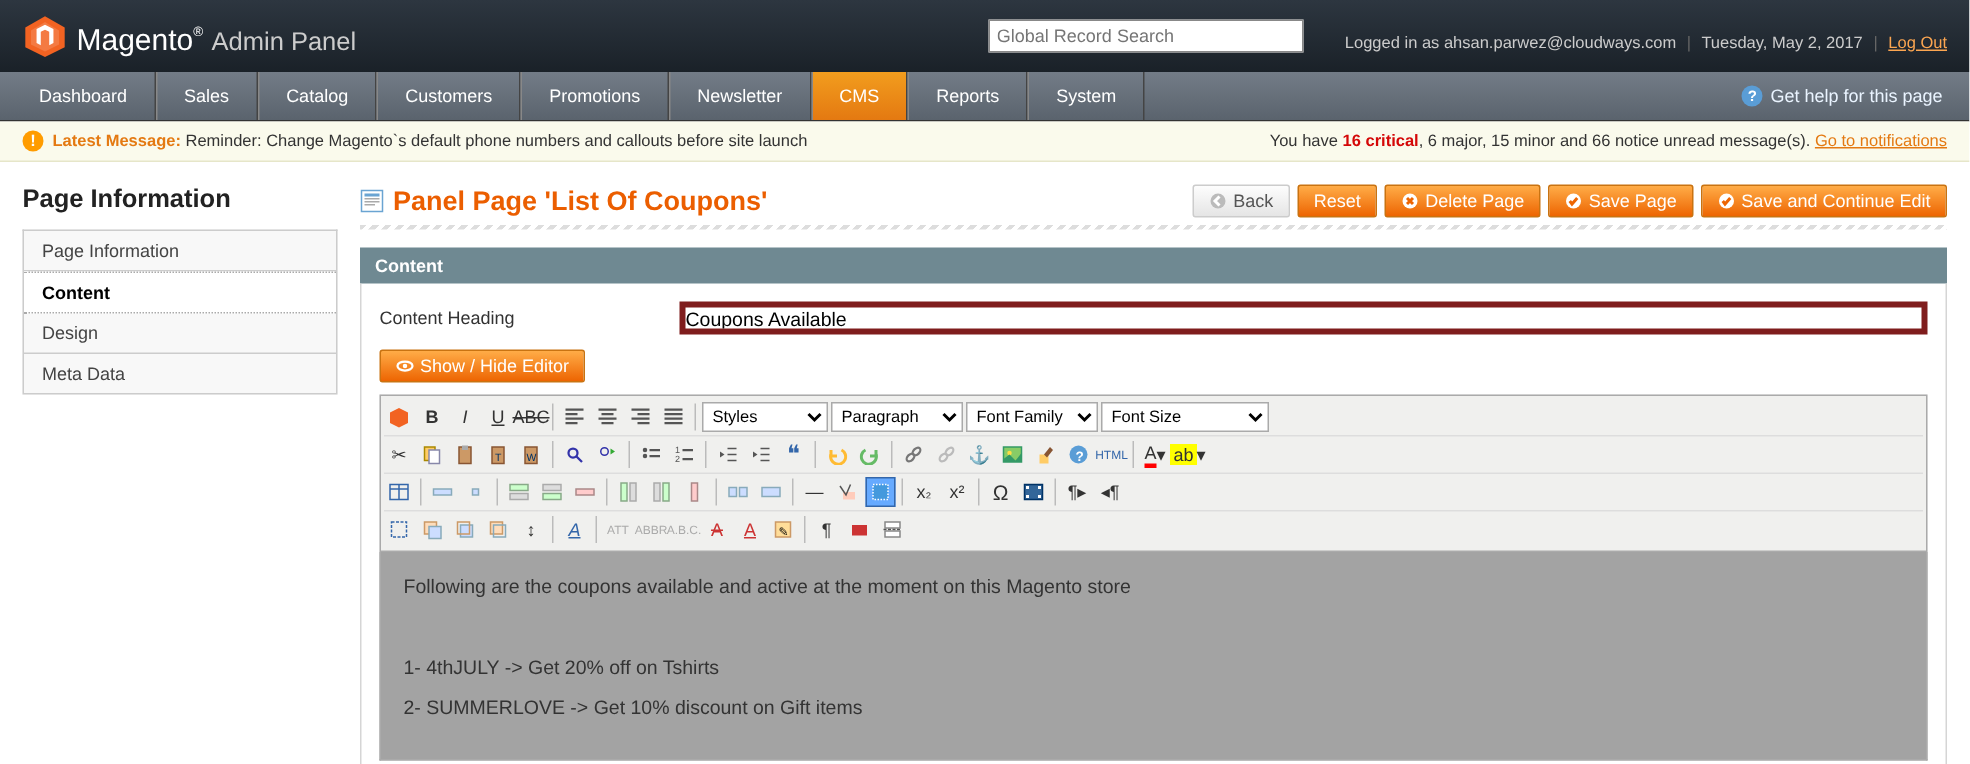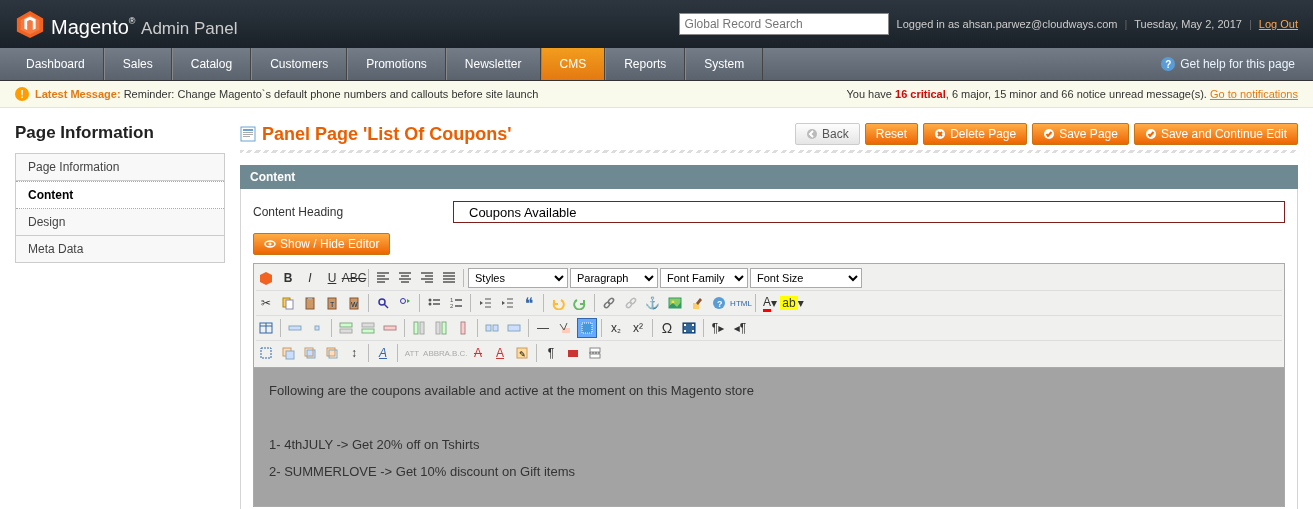--- a/index.html
+++ b/index.html
@@ -3,21 +3,21 @@
 <meta charset="utf-8">
 <style>
 *{box-sizing:border-box;margin:0;padding:0}
 body{font-family:Arial,Helvetica,sans-serif;font-size:12px;color:#333;background:#fff}
 .top-header{background:linear-gradient(to bottom,#2d3640 0%,#1a2128 100%);height:48px;display:flex;align-items:center;padding:0 15px;position:relative}
 .logo{display:flex;align-items:flex-end;gap:6px}
 .logo-icon{width:30px;height:30px}
 .logo-text{color:#fff;font-size:20px;font-weight:normal}
 .logo-text .tm{font-size:9px;vertical-align:top}
 .logo-text .admin{font-size:17px;color:#ccc}
-.header-right{margin-left:auto;display:flex;align-items:center;gap:8px}
+.header-right{margin-left:auto;display:flex;align-items:flex-end;gap:28px}
 .search-box{width:210px;height:22px;padding:2px 5px;font-size:12px;border:1px solid #888;background:#fff}
 .header-info{color:#ccc;font-size:11px}
 .header-info a{color:#fca651;}
 .sep{color:#666;margin:0 4px}
 .main-nav{background:linear-gradient(to bottom,#737c87 0%,#5a636d 100%);height:33px;display:flex;align-items:stretch;padding:0 8px;border-bottom:1px solid #333}
 .nav-item{color:#fff;padding:0 18px;display:flex;align-items:center;font-size:12px;cursor:pointer;border-left:1px solid #888;border-right:1px solid #444}
 .nav-item:first-child{border-left:none}
 .nav-item.active{background:linear-gradient(to bottom,#f29d1e 0%,#e47911 100%)}
 .nav-help{margin-left:auto;color:#eaf4ff;font-size:12px;display:flex;align-items:center;gap:5px;padding-right:10px}
 .help-icon{width:14px;height:14px;background:#5a9dd6;border-radius:50%;display:inline-flex;align-items:center;justify-content:center;color:#fff;font-size:10px;font-weight:bold}
@@ -40,21 +40,21 @@
 .page-title{color:#eb5e00;font-size:18px;font-weight:bold}
 .buttons{margin-left:auto;display:flex;gap:5px}
 .btn{padding:3px 10px;font-size:12px;color:#fff;border:1px solid #c97311;background:linear-gradient(to bottom,#ffac47 0%,#ed6502 100%);border-radius:2px;cursor:pointer;display:inline-flex;align-items:center;gap:4px}
 .btn.gray{background:linear-gradient(to bottom,#fdfdfd 0%,#e5e5e5 100%);border:1px solid #ccc;color:#555}
 .btn-icon{width:12px;height:12px;display:inline-block}
 .hr{height:3px;background:repeating-linear-gradient(135deg,#ddd,#ddd 3px,#fff 3px,#fff 6px);margin-bottom:12px}
 .section-head{background:#6f8992;color:#fff;padding:5px 10px;font-size:12px;font-weight:bold}
 .section-body{padding:12px;border:1px solid #d5d5d5;border-top:none}
 .field-row{display:flex;align-items:center;margin-bottom:10px}
 .field-label{width:200px;font-size:12px;color:#333}
-.field-input{flex:1;padding:3px 15px;font-size:13px;border:1px solid #7f1d1d;height:22px}
+.field-input{flex:1;padding:3px 0;font-size:13px;border:4px solid #7f1d1d;height:22px}
 .toggle-btn{margin-bottom:8px}
 .editor-toolbar{border:1px solid #aaa;background:#f0f0ee;padding:2px}
 .tool-row{display:flex;align-items:center;gap:2px;padding:2px 0;border-bottom:1px solid #ddd}
 .tool-row:last-child{border-bottom:none}
 .tool-btn{width:20px;height:20px;display:flex;align-items:center;justify-content:center;cursor:pointer;border:1px solid transparent;font-size:12px}
 .tool-sep{width:1px;height:18px;background:#bbb;margin:0 2px}
 .tool-select{height:20px;font-size:11px;border:1px solid #aaa;background:#fff;padding:0 2px}
 .editor-content{border:1px solid #aaa;border-top:none;padding:15px;font-size:13px;color:#333;min-height:120px;background:#a3a3a3}
 .editor-content p{margin-bottom:12px}
 svg{display:block}
@@ -210,21 +210,21 @@
               <svg width="14" height="14">
                 <path d="M1 2h12M5 5h8M1 8h12M5 11h8" stroke="#555" stroke-width="1.5"></path>
               </svg>
             </span>
           <span class="tool-btn">
               <svg width="14" height="14">
                 <path d="M1 2h12M1 5h12M1 8h12M1 11h12" stroke="#555" stroke-width="1.5"></path>
               </svg>
             </span>
           <span class="tool-sep"></span>
-          <select class="tool-select" style="width:100px"><option>Styles</option></select>
+          <select class="tool-select" style="width:84px"><option>Styles</option></select>
           <select class="tool-select" style="width:88px"><option>Paragraph</option></select>
           <select class="tool-select" style="width:88px"><option>Font Family</option></select>
           <select class="tool-select" style="width:112px"><option>Font Size</option></select>
         </div>
         <div class="tool-row">
           <span class="tool-btn">✂</span>
           <span class="tool-btn">
               <svg width="14" height="14">
                 <rect x="2" y="2" width="7" height="9" fill="#fc6" stroke="#a80"></rect>
                 <rect x="5" y="4" width="7" height="9" fill="#fff" stroke="#88a"></rect>

